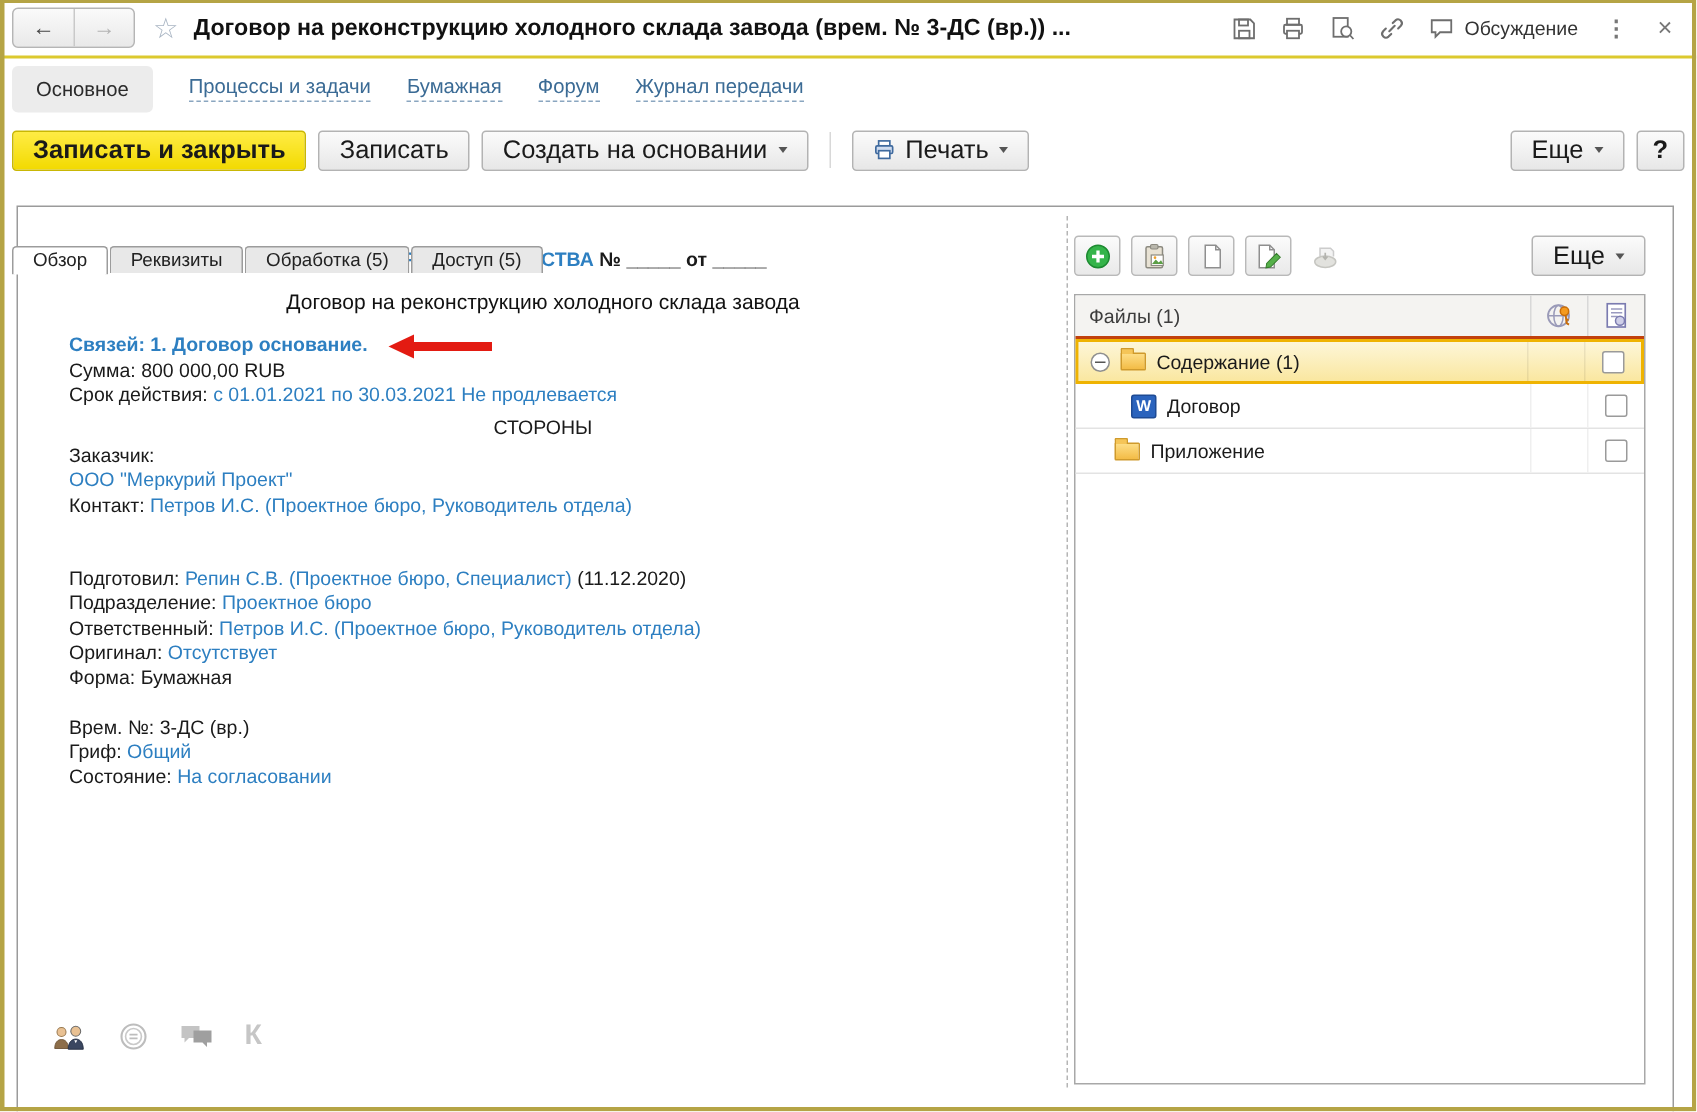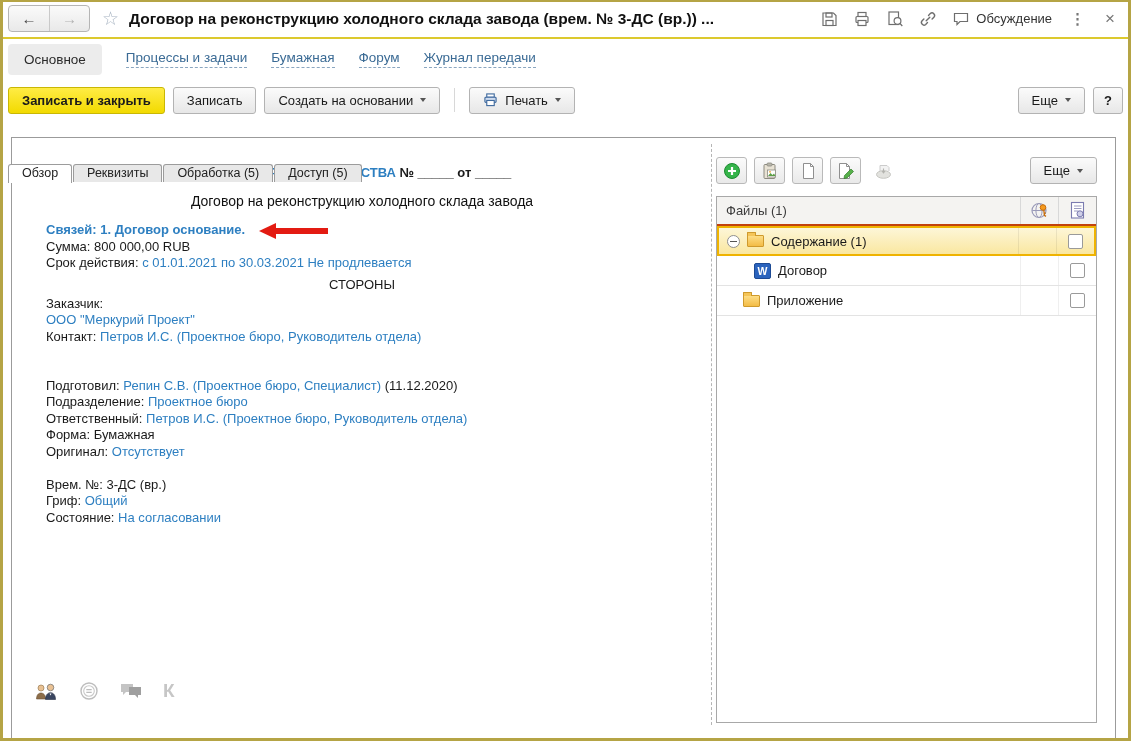--- a/index.html
+++ b/index.html
@@ -23,21 +23,21 @@
   .kebab { font-size:15px; color:#777; font-weight:bold; padding:0 3px; cursor:pointer; }
   .closex { font-size:17px; color:#777; padding:0 2px; cursor:pointer; }
 
   
   .navrow { position:absolute; top:41px; left:0; right:0; height:36px; display:flex; align-items:center; padding-left:8px; gap:24px; }
   .nav-active { background:#ececec; border-radius:4px; padding:8px 16px; font-size:13.5px; color:#2b2b2b; }
   .nav-link { font-size:13.5px; color:#3b6b95; border-bottom:1px dashed #8aa6c0; cursor:pointer; line-height:1.2; }
 
   
   .cmdbar { position:absolute; top:85px; left:0; right:0; height:30px; display:flex; align-items:center; padding:0 8px; gap:8px; }
-  .btn { height:27px; padding:0 13px; border:1px solid #b3b3b3; border-radius:3px; background:linear-gradient(#fbfbfb,#e7e7e7); font-size:13px; color:#1a1a1a; display:inline-flex; align-items:center; gap:7px; cursor:pointer; font-family:inherit; }
+  .btn { height:27px; padding:0 13px; border:1px solid #b3b3b3; border-radius:3px; background:linear-gradient(#fbfbfb,#e7e7e7); font-size:17px; color:#1a1a1a; display:inline-flex; align-items:center; gap:7px; cursor:pointer; font-family:inherit; }
   .btn-yellow { background:linear-gradient(#ffec45,#f2da00); border-color:#c9b704; font-weight:bold; }
   .caret { width:0; height:0; border-left:3.5px solid transparent; border-right:3.5px solid transparent; border-top:4px solid #555; }
   .vsep { width:1px; height:24px; background:#d8d8d8; margin:0 6px; }
   .cmd-right { margin-left:auto; display:flex; gap:8px; }
   .btn-help { padding:0 10px; font-weight:bold; }
 
   
   .tabs { position:absolute; top:119px; left:8px; display:flex; z-index:3; }
   .tab { border:1px solid #9c9c9c; border-bottom:none; background:#e8e8e8; padding:0 13px; height:18px; line-height:17px; font-size:12.5px; color:#222; border-radius:3px 3px 0 0; margin-right:1px; cursor:pointer;margin-top:45px; }
   .tab.active { background:#fff; height:19px; }
@@ -238,26 +238,26 @@
       </div>
       <div class="line">
         <span>Подразделение:</span>
         <span class="blue doclink">Проектное бюро</span>
       </div>
       <div class="line">
         <span>Ответственный:</span>
         <span class="blue doclink">Петров И.С. (Проектное бюро, Руководитель отдела)</span>
       </div>
       <div class="line">
+        <span>Оригинал:</span>
+        <span class="blue doclink">Отсутствует</span>
+      </div>
+      <div class="line">
         <span>Форма:</span>
         <span>Бумажная</span>
-      </div>
-      <div class="line">
-        <span>Оригинал:</span>
-        <span class="blue doclink">Отсутствует</span>
       </div>
     </div>
 
     <div class="block-c">
       <div class="line">
         <span>Врем. №:</span>
         <span>3-ДС (вр.)</span>
       </div>
       <div class="line">
         <span>Гриф:</span>

